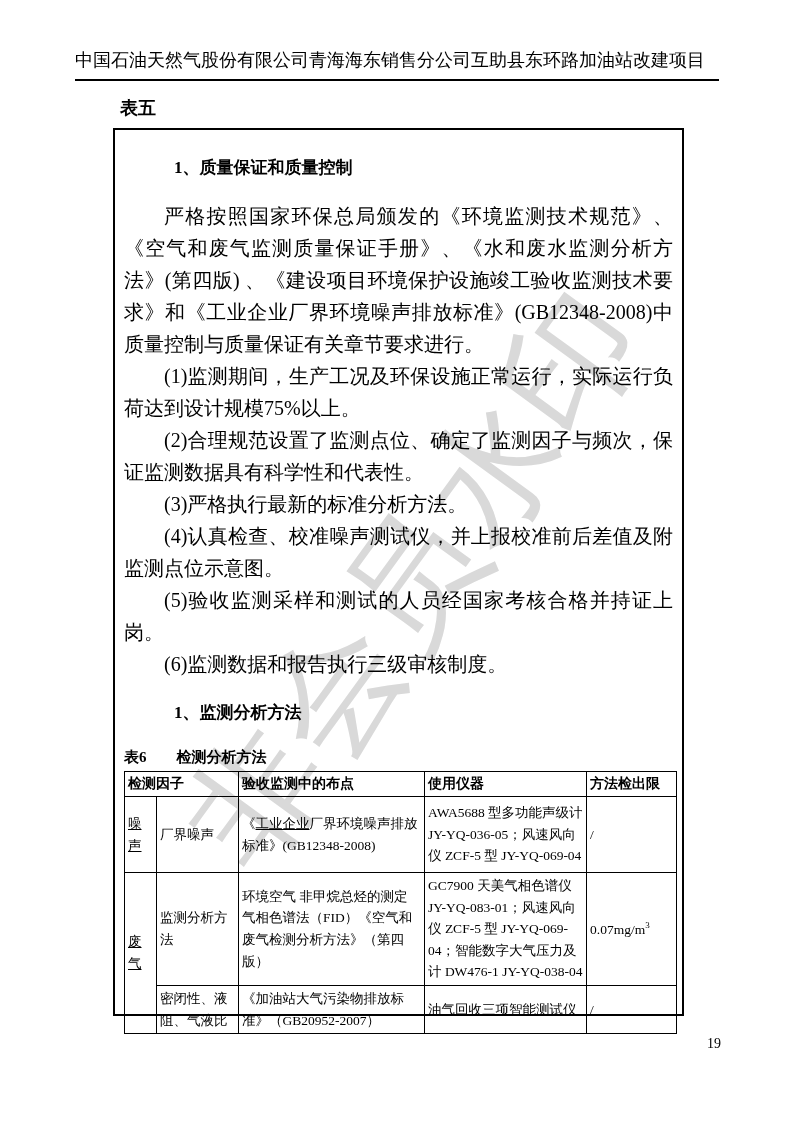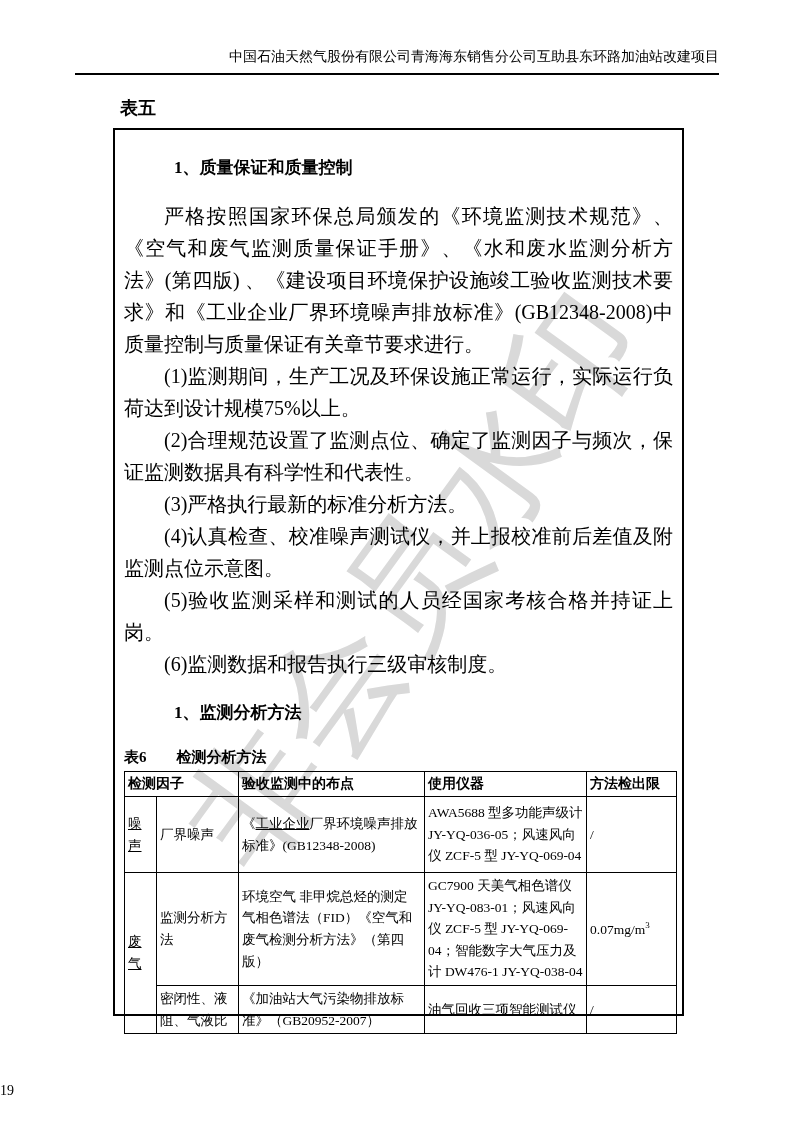--- a/index.html
+++ b/index.html
@@ -21,22 +21,22 @@
     white-space: nowrap;
     z-index: 0;
     letter-spacing: 2px;
     user-select: none;
   }
   .header {
     position: absolute;
     top: 48px;
     left: 75px;
     width: 644px;
-    text-align: right;
-    font-size: 14px;
+    text-align: left;
+    font-size: 18px;
     padding-bottom: 7px;
     border-bottom: 2px solid #000;
     z-index: 1;
   }
   .sheet-label {
     position: absolute;
     top: 96px;
     left: 120px;
     font-size: 18px;
     font-weight: bold;
@@ -96,24 +96,23 @@
   }
   td.cat-cell { font-size: 14px; line-height: 1.7; text-decoration: underline; }
   td.method-left { text-align: left; padding: 2px 6px; text-align: justify; }
   .u { text-decoration: underline; }
   sup.cube { font-size: 9px; }
   .page-number {
     position: absolute;
     top: 1036px;
     left: 0;
     width: 721px;
-    text-align: left;
+    text-align: right;
     font-size: 14px;
     z-index: 1;
-    margin-top: 47px;
   }
 </style>
 </head>
 <body>
 
 <div class="page">
 
   <div class="watermark">非会员水印</div>
 
   <div class="header">

